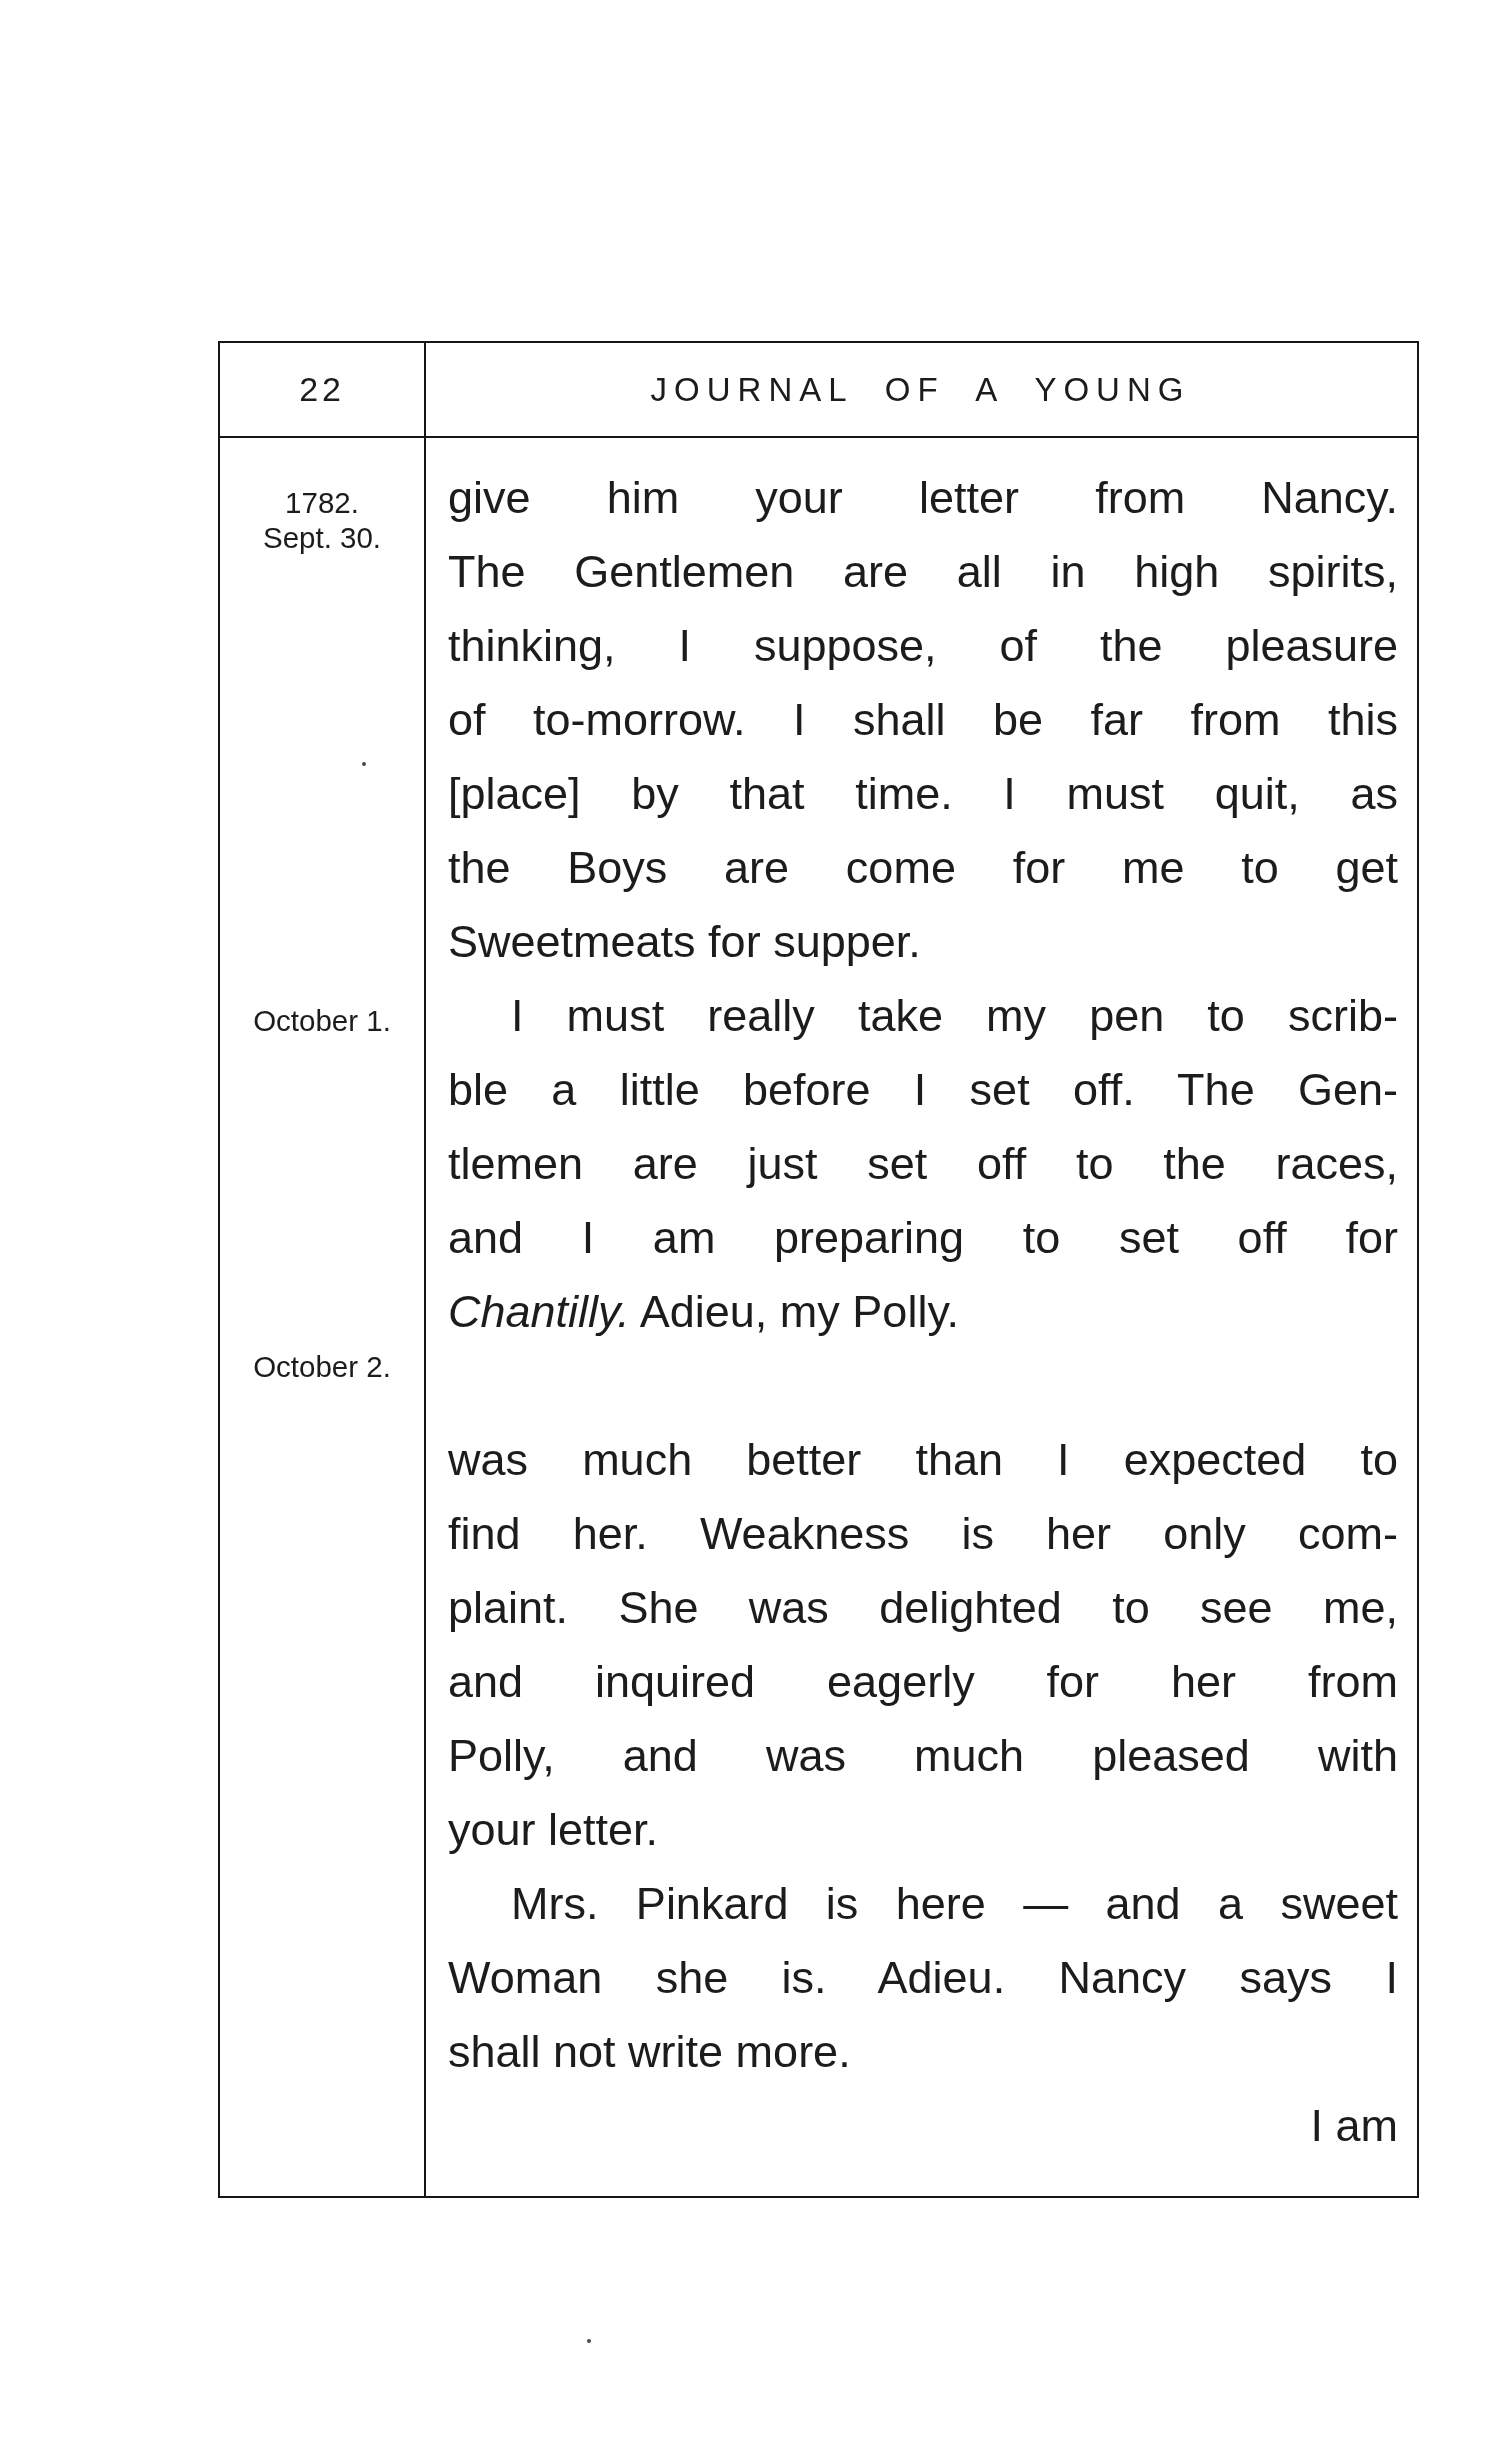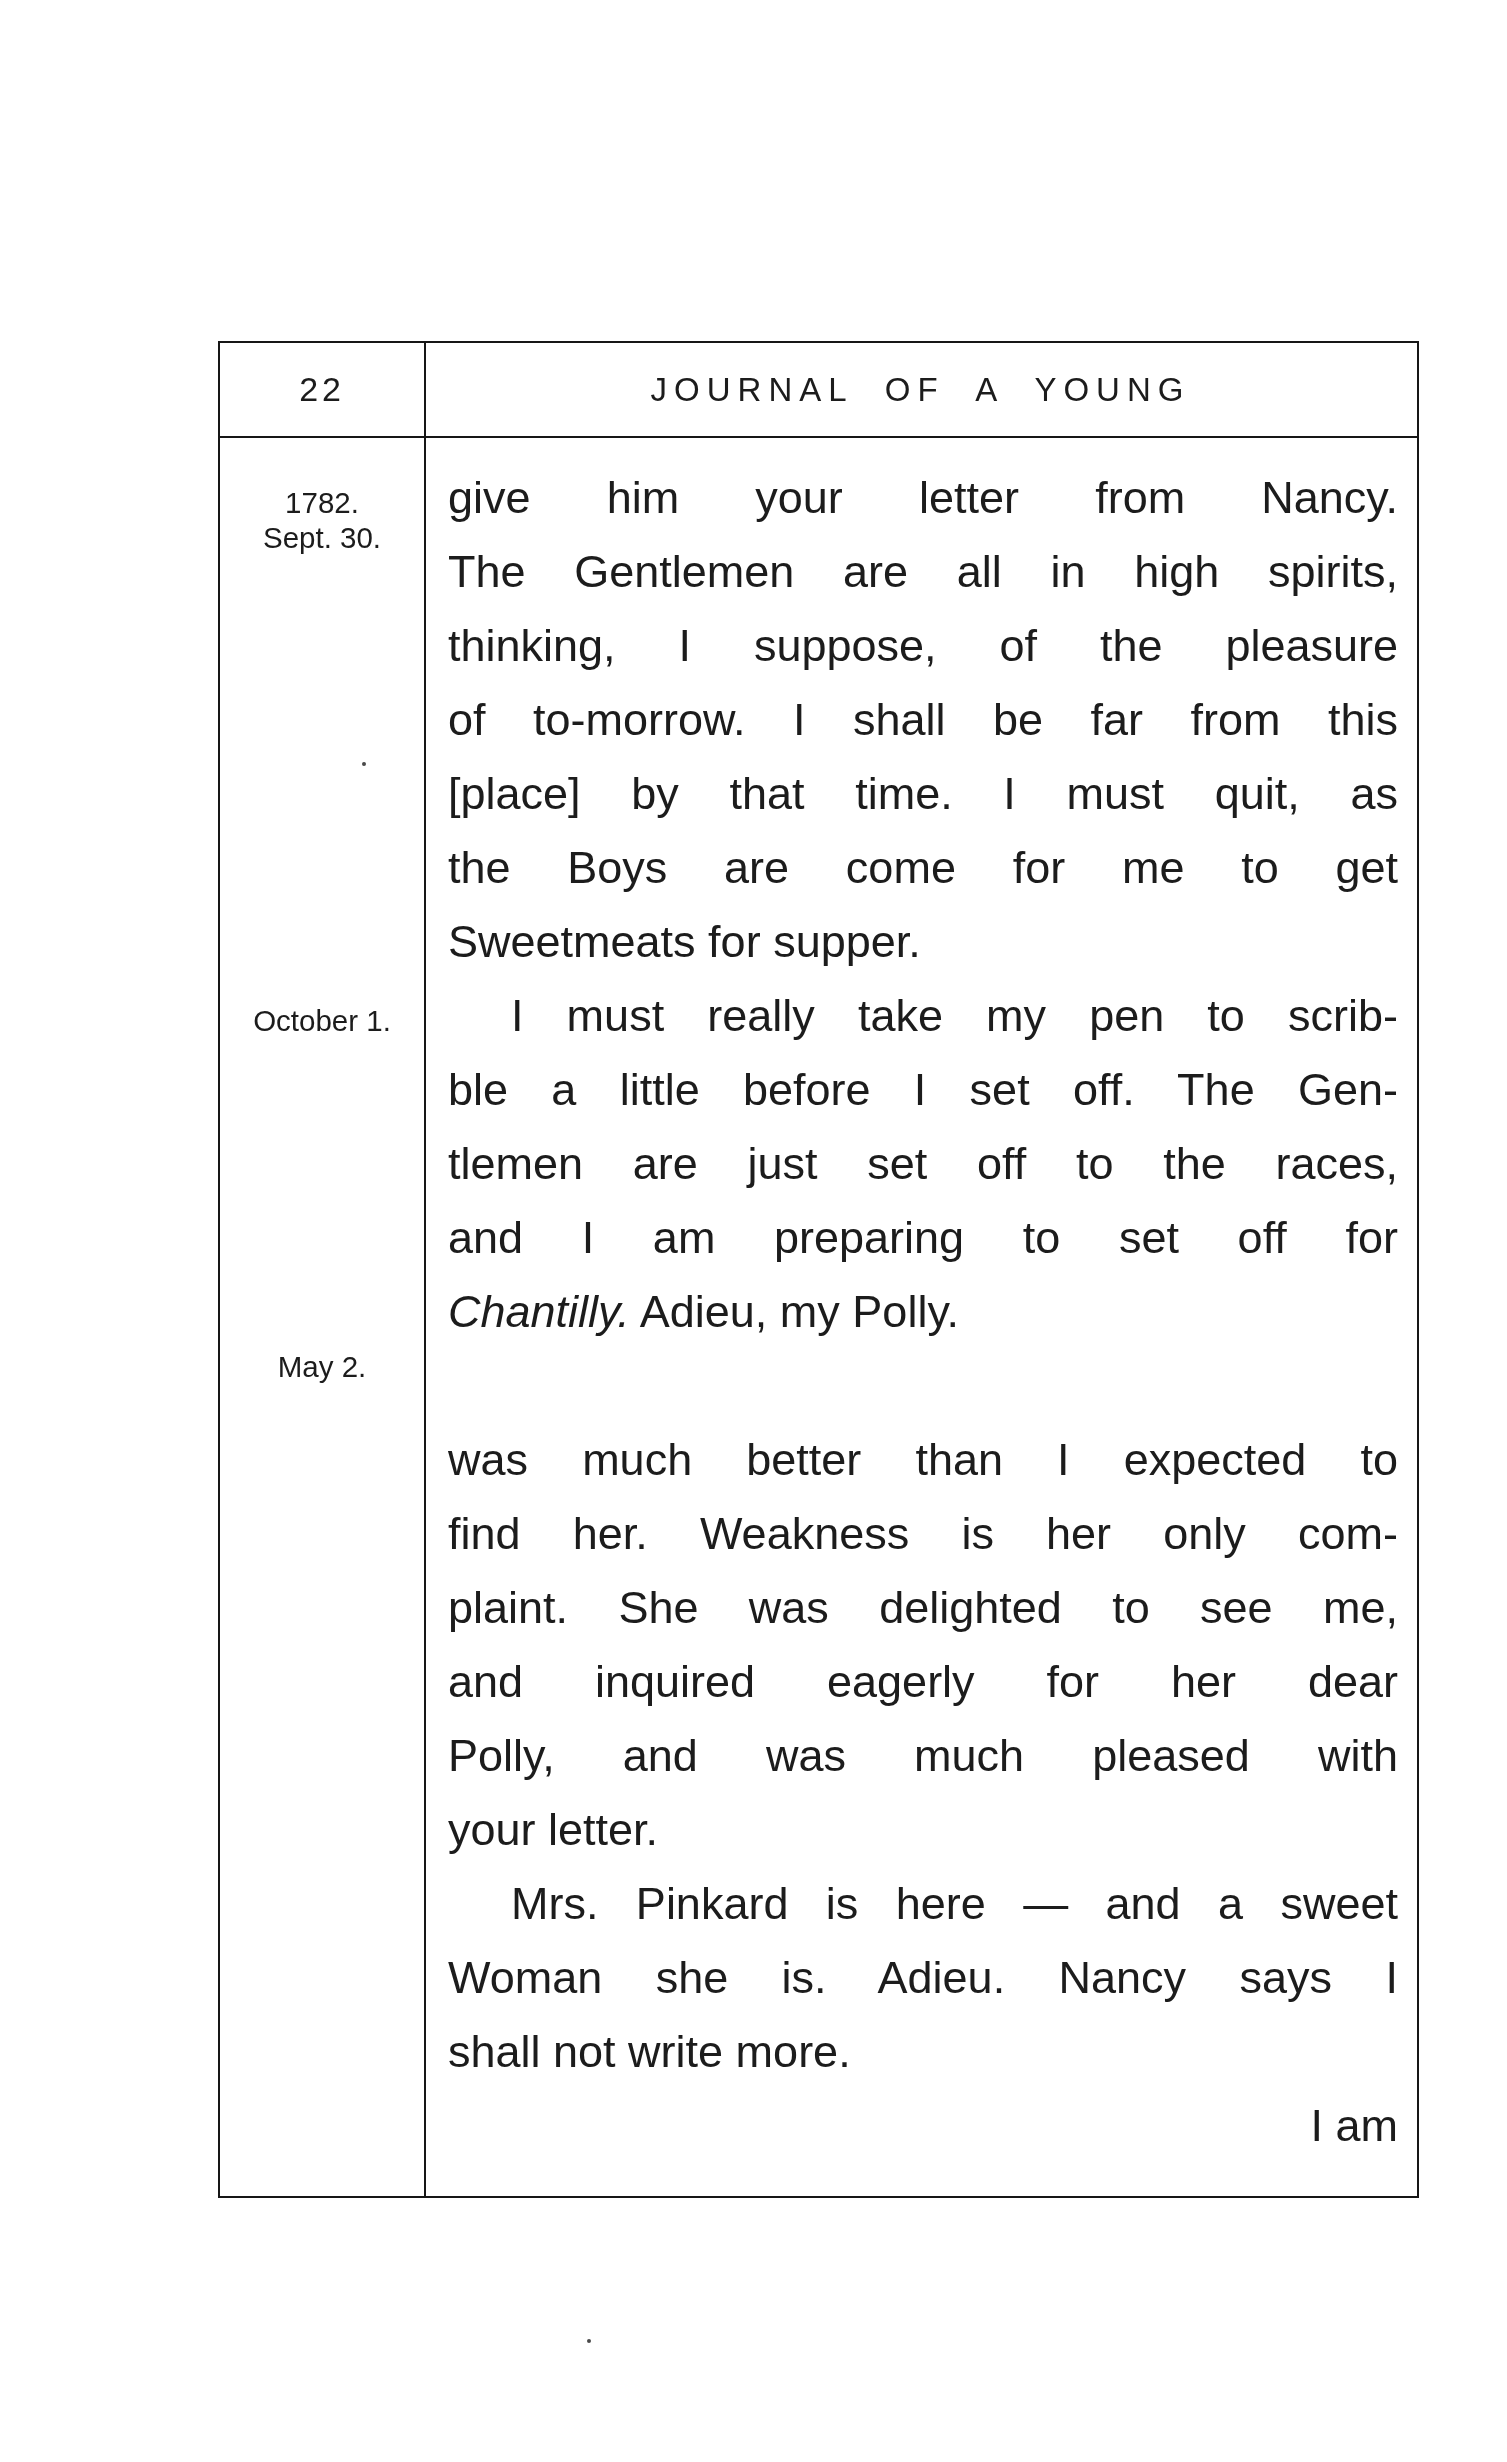--- a/index.html
+++ b/index.html
@@ -147,38 +147,38 @@
         <div class="row">
           <div class="margin-cell"></div>
           <div class="text-cell just"><span>and I am preparing to set off for</span></div>
         </div>
         <div class="row">
           <div class="margin-cell"></div>
           <div class="text-cell"><span class="it">Chantilly.</span><span> Adieu, my Polly.</span></div>
         </div>
         <div class="row">
           <div class="margin-cell">
-            <div class="margin-line">May 2.</div>
+            <div class="margin-line">October 2.</div>
           </div>
         </div>
         <div class="row">
           <div class="margin-cell"></div>
           <div class="text-cell just"><span>was much better than I expected to</span></div>
         </div>
         <div class="row">
           <div class="margin-cell"></div>
           <div class="text-cell just"><span>find her. Weakness is her only com-</span></div>
         </div>
         <div class="row">
           <div class="margin-cell"></div>
           <div class="text-cell just"><span>plaint. She was delighted to see me,</span></div>
         </div>
         <div class="row">
           <div class="margin-cell"></div>
-          <div class="text-cell just"><span>and inquired eagerly for her dear</span></div>
+          <div class="text-cell just"><span>and inquired eagerly for her from</span></div>
         </div>
         <div class="row">
           <div class="margin-cell"></div>
           <div class="text-cell just"><span>Polly, and was much pleased with</span></div>
         </div>
         <div class="row">
           <div class="margin-cell"></div>
           <div class="text-cell"><span>your letter.</span></div>
         </div>
         <div class="row">

